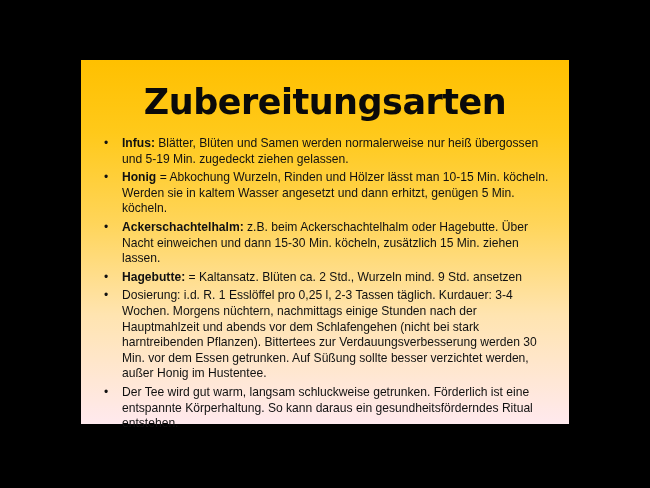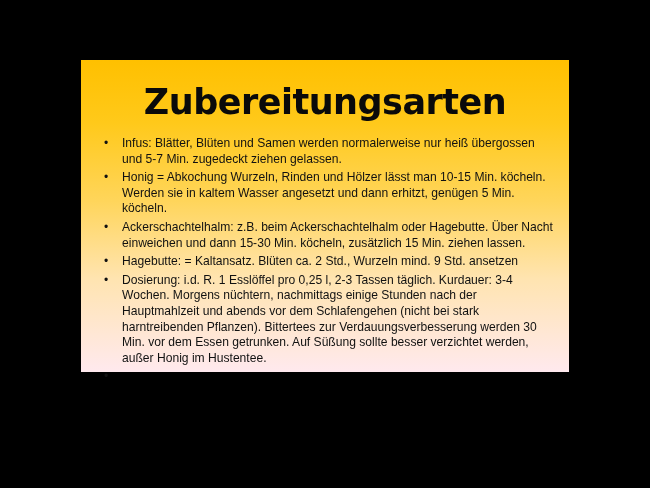--- a/index.html
+++ b/index.html
@@ -8,21 +8,21 @@
       width: 650px;
       height: 488px;
       background: #000000;
       overflow: hidden;
     }
     .slide {
       position: absolute;
       left: 81px;
       top: 60px;
       width: 488px;
-      height: 312px;
+      height: 364px;
       background: linear-gradient(to bottom, #FFC000 0%, #FFC91A 20%, #FFD55A 45%, #FFE4B0 70%, #FFE9EE 100%);
       box-sizing: border-box;
     }
     .title {
       position: absolute;
       left: 0;
       top: 22px;
       width: 100%;
       text-align: center;
       font-family: "DejaVu Sans", sans-serif;
@@ -49,49 +49,49 @@
       position: relative;
       padding-left: 21px;
       margin-bottom: 3px;
     }
     .bullet-dot {
       position: absolute;
       left: 3px;
       top: 0;
     }
     .term {
-      font-weight: normal;
+      font-weight: bold;
       margin-top: 6px;
     }
   </style>
 </head>
 <body>
 
 <div class="slide">
   <h1 class="title">Zubereitungsarten</h1>
 
   <ul class="bullets">
     <li>
       <span class="bullet-dot">•</span>
-      <span class="term">Infus:</span><span> Blätter, Blüten und Samen werden normalerweise nur heiß übergossen und 5-7 Min. zugedeckt ziehen gelassen.</span>
+      <span class="term">Infus:</span><span> Blätter, Blüten und Samen werden normalerweise nur heiß übergossen und 5-19 Min. zugedeckt ziehen gelassen.</span>
     </li>
     <li>
       <span class="bullet-dot">•</span>
       <span class="term">Honig</span><span> = Abkochung Wurzeln, Rinden und Hölzer lässt man 10-15 Min. köcheln. Werden sie in kaltem Wasser angesetzt und dann erhitzt, genügen 5 Min. köcheln.</span>
     </li>
     <li>
       <span class="bullet-dot">•</span>
       <span class="term">Ackerschachtelhalm:</span><span> z.B. beim Ackerschachtelhalm oder Hagebutte. Über Nacht einweichen und dann 15-30 Min. köcheln, zusätzlich 15 Min. ziehen lassen.</span>
     </li>
     <li>
       <span class="bullet-dot">•</span>
       <span class="term">Hagebutte:</span><span> = Kaltansatz. Blüten ca. 2 Std., Wurzeln mind. 9 Std. ansetzen</span>
     </li>
     <li>
       <span class="bullet-dot">•</span>
       <span class="term"></span><span> Dosierung: i.d. R. 1 Esslöffel pro 0,25 l, 2-3 Tassen täglich. Kurdauer: 3-4 Wochen. Morgens nüchtern, nachmittags einige Stunden nach der Hauptmahlzeit und abends vor dem Schlafengehen (nicht bei stark harntreibenden Pflanzen). Bittertees zur Verdauungsverbesserung werden 30 Min. vor dem Essen getrunken. Auf Süßung sollte besser verzichtet werden, außer Honig im Hustentee.</span>
     </li>
     <li>
       <span class="bullet-dot">•</span>
-      <span class="term"></span>
+      <span class="term"></span><span>Der Tee wird gut warm, langsam schluckweise getrunken. Förderlich ist eine entspannte Körperhaltung. So kann daraus ein gesundheitsförderndes Ritual entstehen.</span>
     </li>
   </ul>
 </div>
 
 </body></html>

